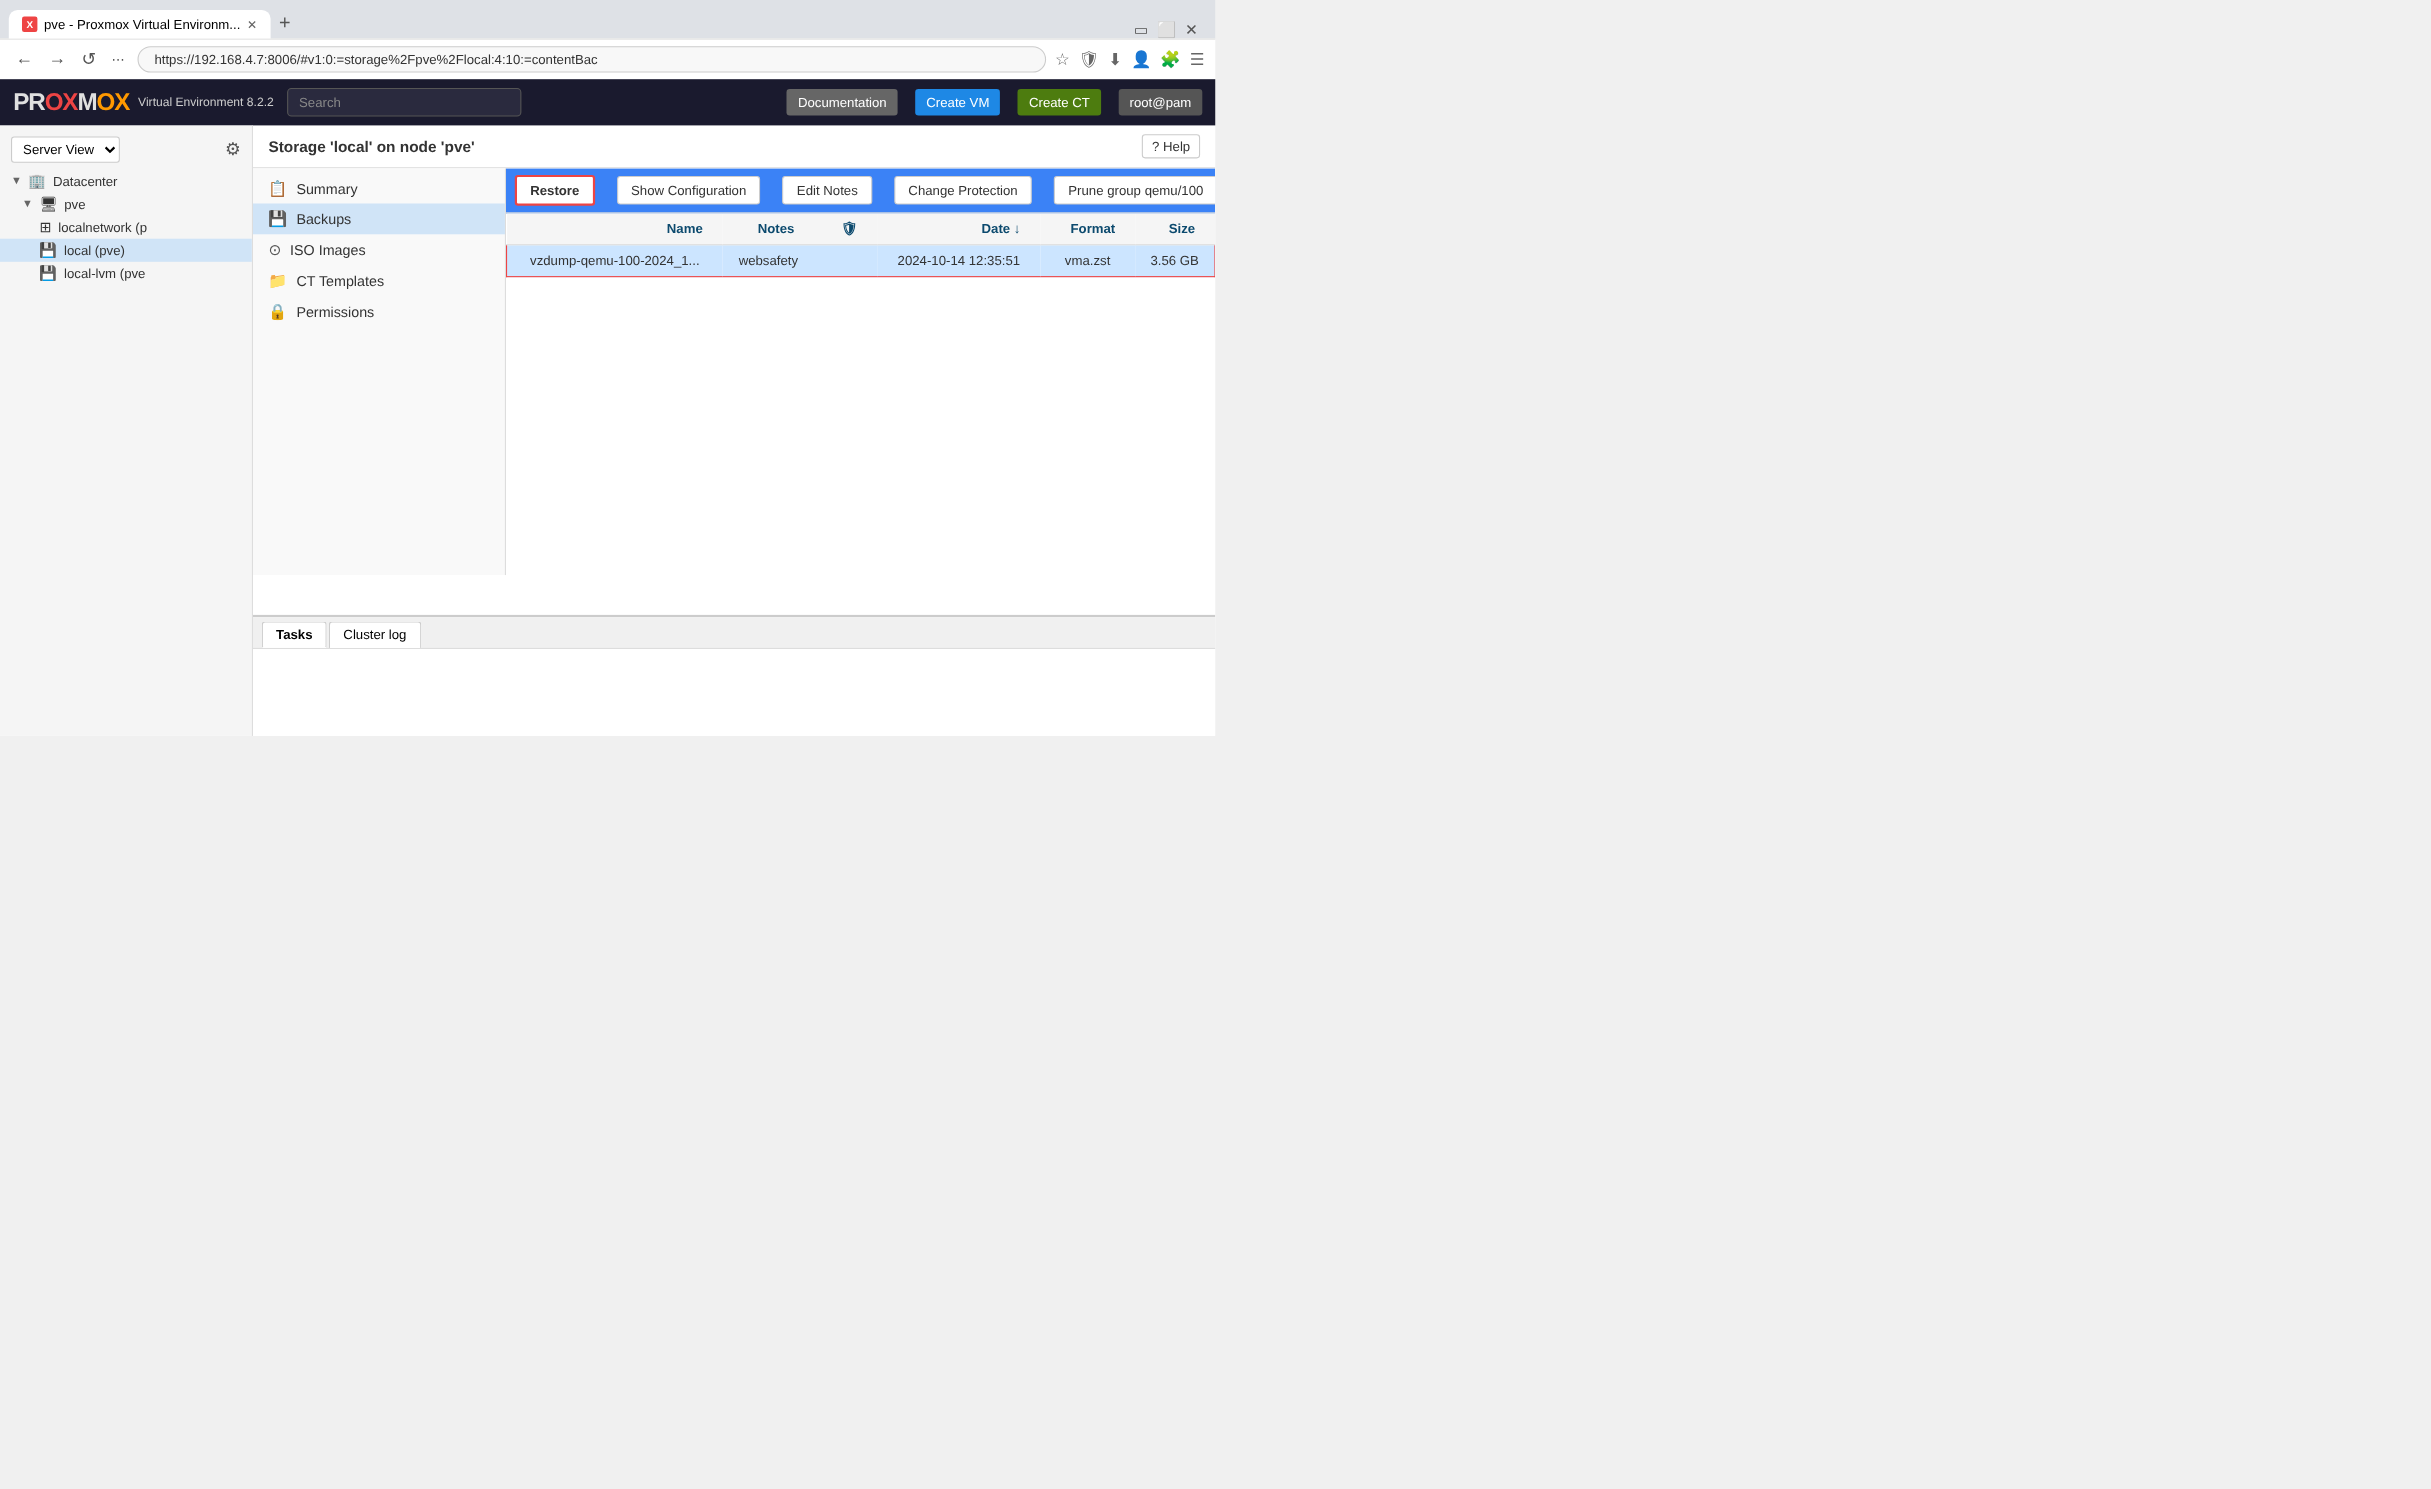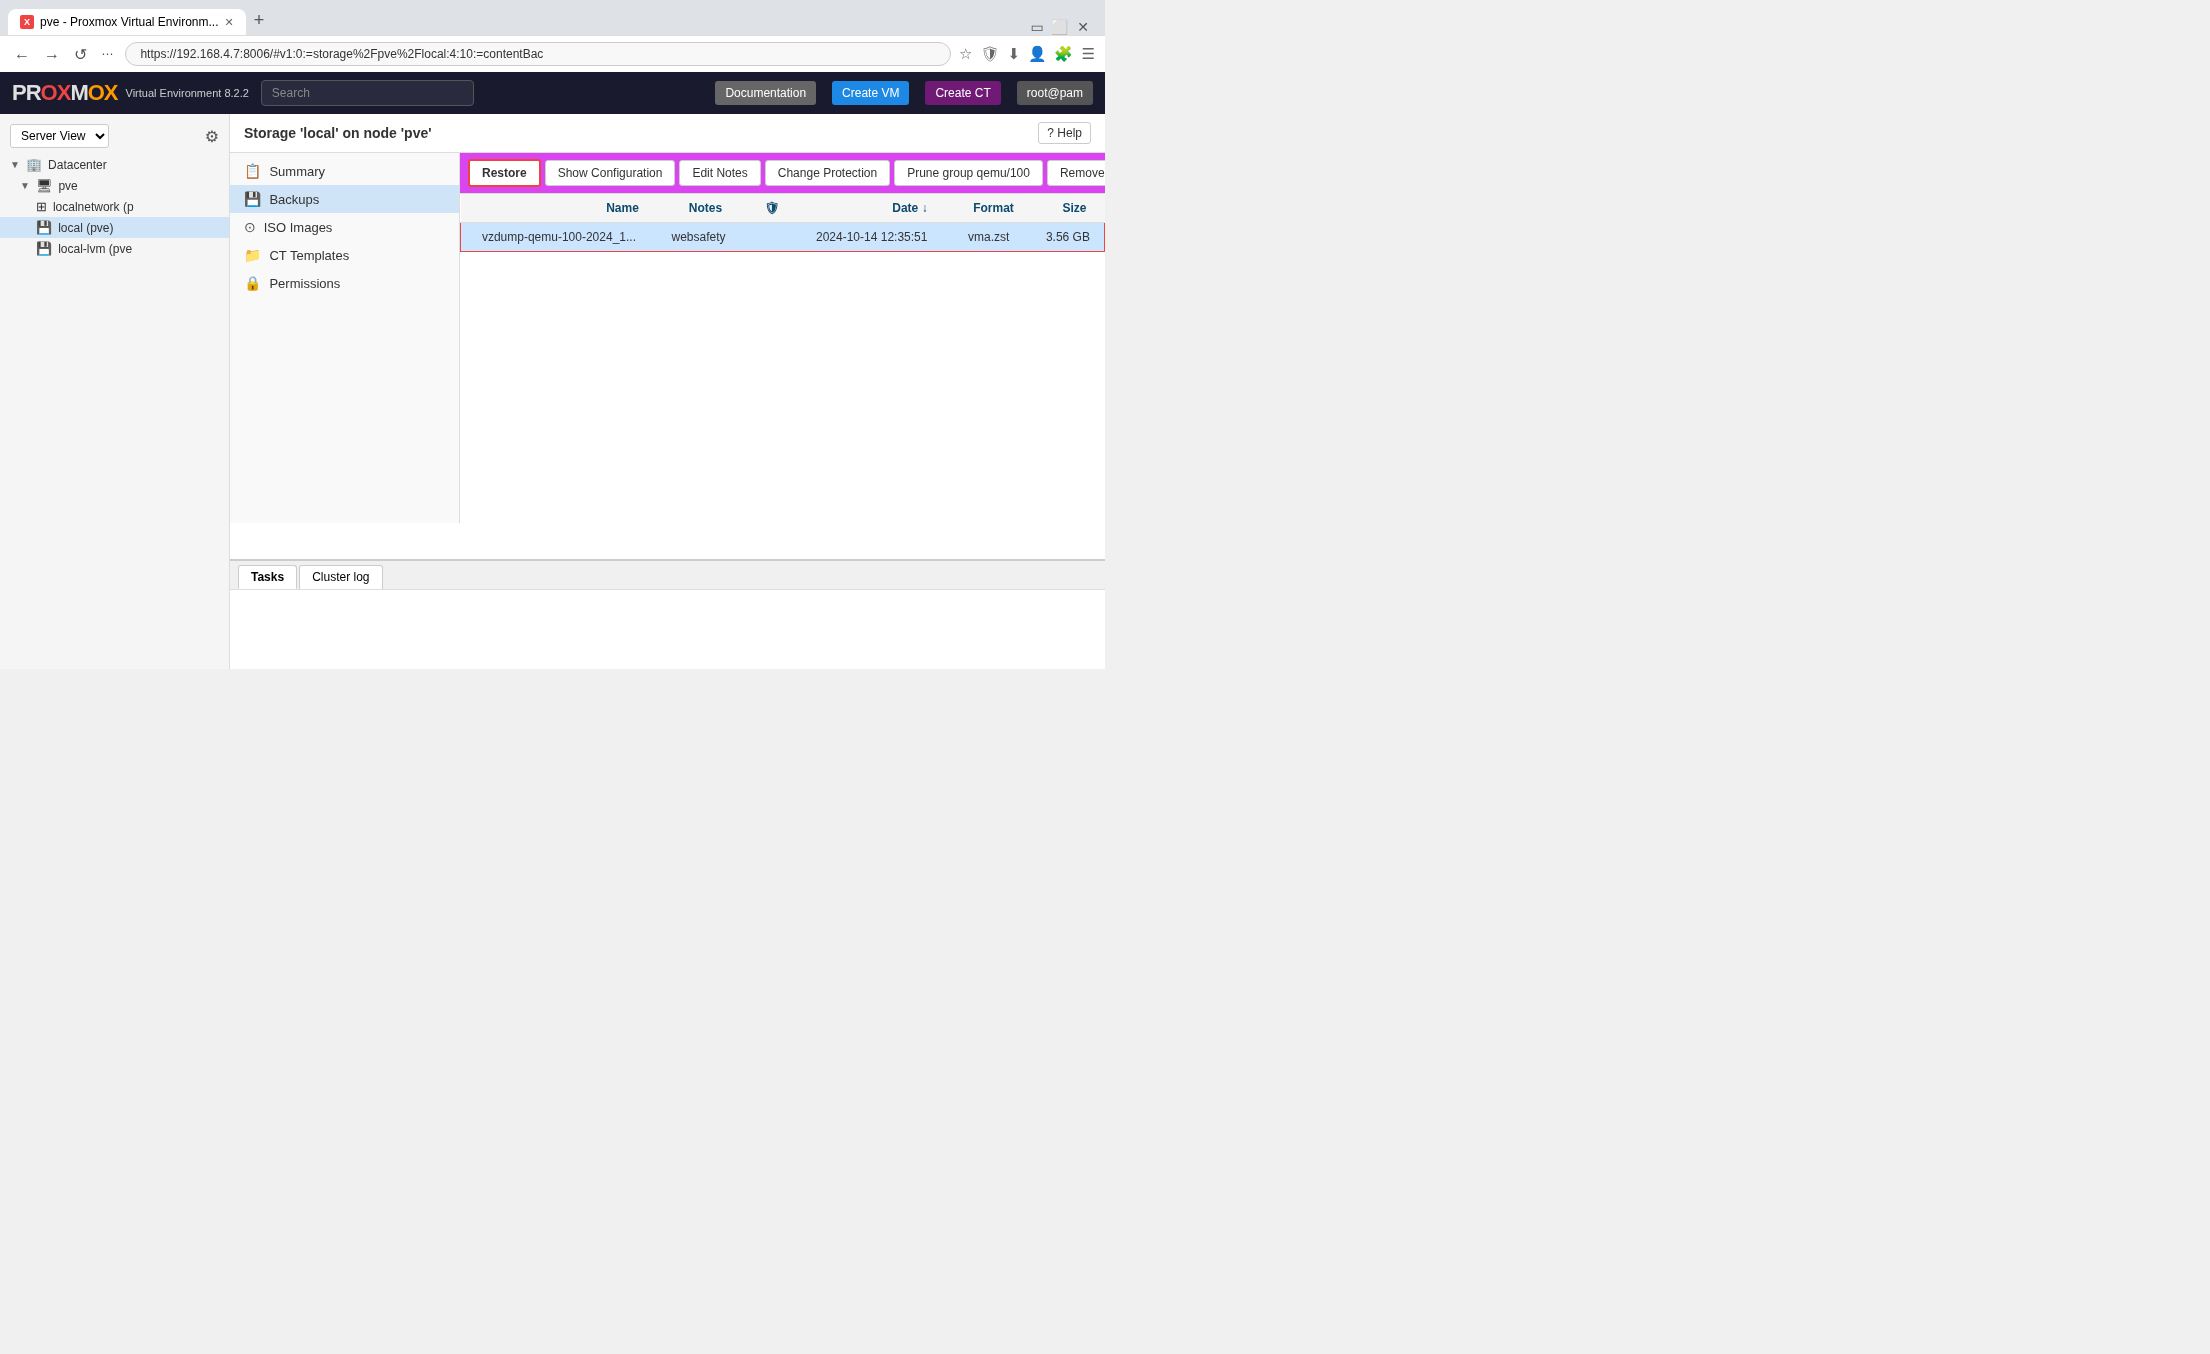--- a/index.html
+++ b/index.html
@@ -28,21 +28,21 @@
     .topbar { background: #1a1a2e; display: flex; align-items: center; padding: 0 12px; height: 42px; gap: 12px; }
     .logo { display: flex; align-items: center; gap: 4px; }
     .logo-text { color: #ccc; font-size: 11px; margin-left: 4px; }
     .topbar-search { flex: 1; max-width: 280px; }
     .topbar-search input { width: 100%; border: 1px solid #555; border-radius: 4px; padding: 5px 10px; font-size: 12px; background: #2a2a3e; color: #fde047; }
     .topbar-search input::placeholder { color: #888; }
     .topbar-spacer { flex: 1; }
     .topbar-btn { background: #888; border: none; border-radius: 3px; padding: 5px 10px; font-size: 12px; cursor: pointer; color: white; display: flex; align-items: center; gap: 5px; margin-left: 4px; }
     .topbar-btn.docs { background: #666; }
     .topbar-btn.vm { background: #1e88e5; }
-    .topbar-btn.ct { background: #701a75; }
+    .topbar-btn.ct { background: #4d7c0f; }
     .topbar-btn.user { background: #555; }
 
     
     .main-layout { display: flex; flex: 1; overflow: hidden; }
 
     
     .sidebar { width: 230px; background: #f5f5f5; border-right: 1px solid #ddd; overflow-y: auto; padding: 4px 0; flex-shrink: 0; }
     .sidebar-header { display: flex; align-items: center; justify-content: space-between; padding: 6px 10px; }
     .sidebar-header select { border: 1px solid #ccc; border-radius: 3px; padding: 3px 6px; font-size: 12px; background: white; }
     .sidebar-gear { cursor: pointer; color: #555; font-size: 16px; }
@@ -52,21 +52,21 @@
     .tree-indent1 { padding-left: 20px; }
     .tree-indent2 { padding-left: 36px; }
     .tree-arrow { font-size: 10px; color: #666; }
 
     
     .content { flex: 1; display: flex; flex-direction: column; overflow: hidden; }
     .content-header { padding: 8px 14px; font-size: 14px; font-weight: bold; color: #333; border-bottom: 1px solid #ddd; display: flex; align-items: center; justify-content: space-between; }
     .help-btn { background: none; border: 1px solid #ccc; border-radius: 3px; padding: 3px 8px; font-size: 12px; cursor: pointer; color: #333; }
 
     
-    .toolbar { display: flex; align-items: center; padding: 6px 8px; gap: 4px; border-bottom: 1px solid #ddd; background: #d946ef; }
+    .toolbar { display: flex; align-items: center; padding: 6px 8px; gap: 20px; border-bottom: 1px solid #ddd; background: #3b82f6; }
     .tb-btn { background: white; border: 1px solid #ccc; border-radius: 3px; padding: 5px 12px; font-size: 12px; cursor: pointer; color: #333; white-space: nowrap; }
     .tb-btn.active-outline { border: 2px solid #e44; font-weight: 600; }
 
     
     .two-panel { display: flex; flex: 1; overflow: hidden; }
 
     
     .left-nav { width: 230px; border-right: 1px solid #ddd; background: #f9f9f9; padding: 4px 0; flex-shrink: 0; }
     .nav-item { display: flex; align-items: center; padding: 6px 14px; gap: 8px; cursor: pointer; font-size: 13px; color: #333; }
     .nav-item.selected { background: #d0e4f7; }

